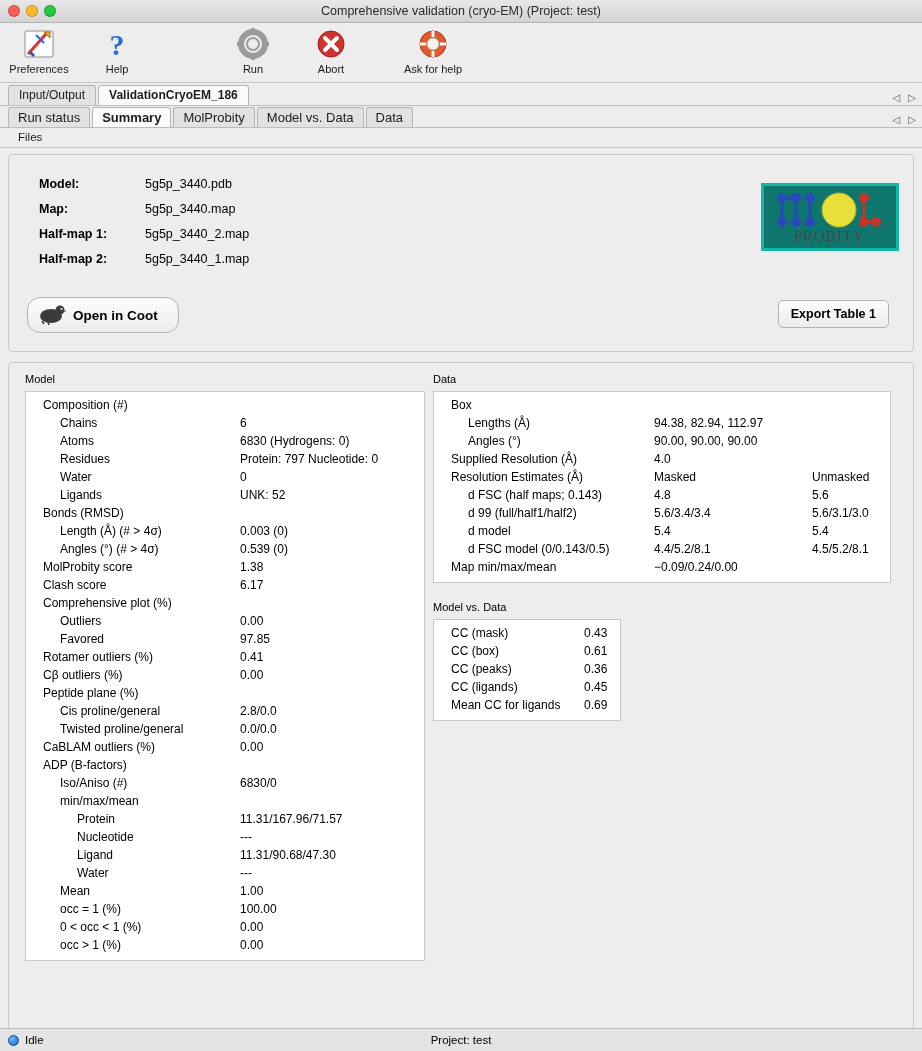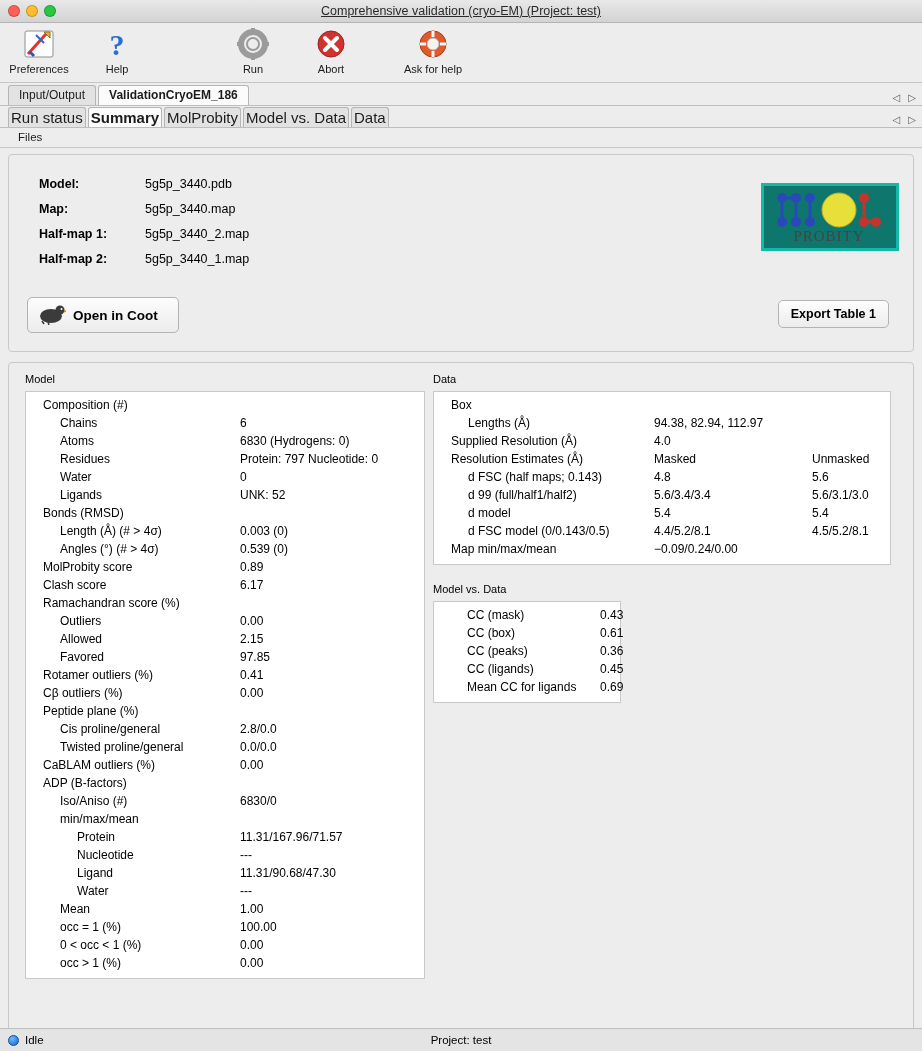--- a/index.html
+++ b/index.html
@@ -39,21 +39,20 @@
     box-sizing: border-box;
   }
   .dot.red { background: #ff5f57; }
   .dot.yellow { background: #ffbd2e; }
   .dot.green { background: #28c840; }
   .title-text {
     width: 100%;
     text-align: center;
     font-size: 12.5px;
     color: #2a2a2a;
-    text-decoration: underline;
   }
   
   .toolbar {
     height: 60px;
     background: #ededed;
     border-bottom: 1px solid #c6c6c6;
     display: flex;
     align-items: flex-start;
     padding-top: 3px;
     box-sizing: border-box;
@@ -100,21 +99,21 @@
     color: #1c1c1c;
   }
   .tab.active {
     background: #fbfbfb;
     font-weight: bold;
   }
   .tabrow.second {
     height: 22px;
     border-bottom: 1px solid #bdbdbd;
   }
-  .tabrow.second .tab { font-size: 15px; padding: 0 2px; }
+  .tabrow.second .tab { font-size: 13px; padding: 0 9px; }
   .arrows {
     position: absolute;
     right: 6px;
     bottom: 2px;
     display: flex;
     gap: 8px;
     font-size: 10px;
     color: #5a5a5a;
   }
   .subbar {
@@ -159,21 +158,21 @@
     border: 3px solid #14b8a6;
   }
   .coot-btn {
     position: absolute;
     left: 18px;
     bottom: 18px;
     width: 152px;
     height: 36px;
     background: linear-gradient(#fdfdfd, #ececec);
     border: 1px solid #b3b3b3;
-    border-radius: 5px;
+    border-radius: 13px;
     display: flex;
     align-items: center;
     font-size: 13.5px;
     font-weight: bold;
     padding-left: 8px;
     box-sizing: border-box;
   }
   .export-btn {
     position: absolute;
     right: 24px;
@@ -449,37 +448,33 @@
       <div class="trow">
           <span class="lab ind2">Length (Å) (# &gt; 4σ)</span>
           <span class="v1">0.003 (0)</span>
         </div>
       <div class="trow">
           <span class="lab ind2">Angles (°) (# &gt; 4σ)</span>
           <span class="v1">0.539 (0)</span>
         </div>
       <div class="trow">
           <span class="lab ind1">MolProbity score</span>
-          <span class="v1">0.89</span>
+          <span class="v1">1.38</span>
         </div>
       <div class="trow">
           <span class="lab ind1">Clash score</span>
           <span class="v1">6.17</span>
         </div>
       <div class="trow">
-          <span class="lab ind1">Ramachandran score (%)</span>
+          <span class="lab ind1">Comprehensive plot (%)</span>
           <span class="v1"></span>
         </div>
       <div class="trow">
           <span class="lab ind2">Outliers</span>
           <span class="v1">0.00</span>
-        </div>
-      <div class="trow">
-          <span class="lab ind2">Allowed</span>
-          <span class="v1">2.15</span>
         </div>
       <div class="trow">
           <span class="lab ind2">Favored</span>
           <span class="v1">97.85</span>
         </div>
       <div class="trow">
           <span class="lab ind1">Rotamer outliers (%)</span>
           <span class="v1">0.41</span>
         </div>
       <div class="trow">
@@ -556,20 +551,25 @@
           <span class="lab ind1">Box</span>
           <span class="rv1"></span>
           <span class="rv2"></span>
         </div>
       <div class="trow">
           <span class="lab ind2">Lengths (Å)</span>
           <span class="rv1">94.38, 82.94, 112.97</span>
           <span class="rv2"></span>
         </div>
       <div class="trow">
+          <span class="lab ind2">Angles (°)</span>
+          <span class="rv1">90.00, 90.00, 90.00</span>
+          <span class="rv2"></span>
+        </div>
+      <div class="trow">
           <span class="lab ind1">Supplied Resolution (Å)</span>
           <span class="rv1">4.0</span>
           <span class="rv2"></span>
         </div>
       <div class="trow">
           <span class="lab ind1">Resolution Estimates (Å)</span>
           <span class="rv1">Masked</span>
           <span class="rv2">Unmasked</span>
         </div>
       <div class="trow">
@@ -593,21 +593,21 @@
           <span class="rv2">4.5/5.2/8.1</span>
         </div>
       <div class="trow">
           <span class="lab ind1">Map min/max/mean</span>
           <span class="rv1">−0.09/0.24/0.00</span>
           <span class="rv2"></span>
         </div>
     </div>
 
     <div class="secthead" style="margin-top:18px;">Model vs. Data</div>
-    <div class="box" style="padding:4px 6px 6px 22px; width:188px; box-sizing:border-box;">
+    <div class="box" style="padding:4px 6px 6px 6px; width:188px; box-sizing:border-box;">
       <div class="trow">
           <span class="lab ind1">CC (mask)</span>
           <span class="mvd-v">0.43</span>
         </div>
       <div class="trow">
           <span class="lab ind1">CC (box)</span>
           <span class="mvd-v">0.61</span>
         </div>
       <div class="trow">
           <span class="lab ind1">CC (peaks)</span>

